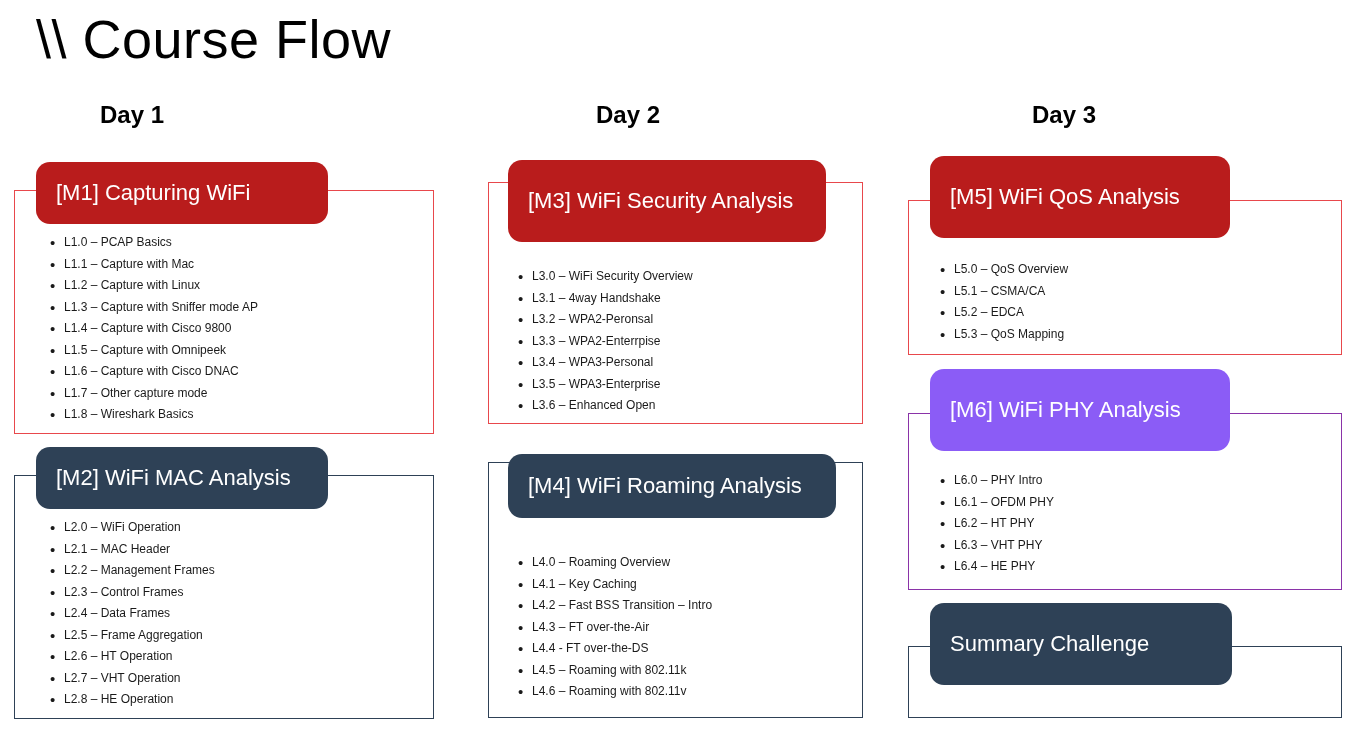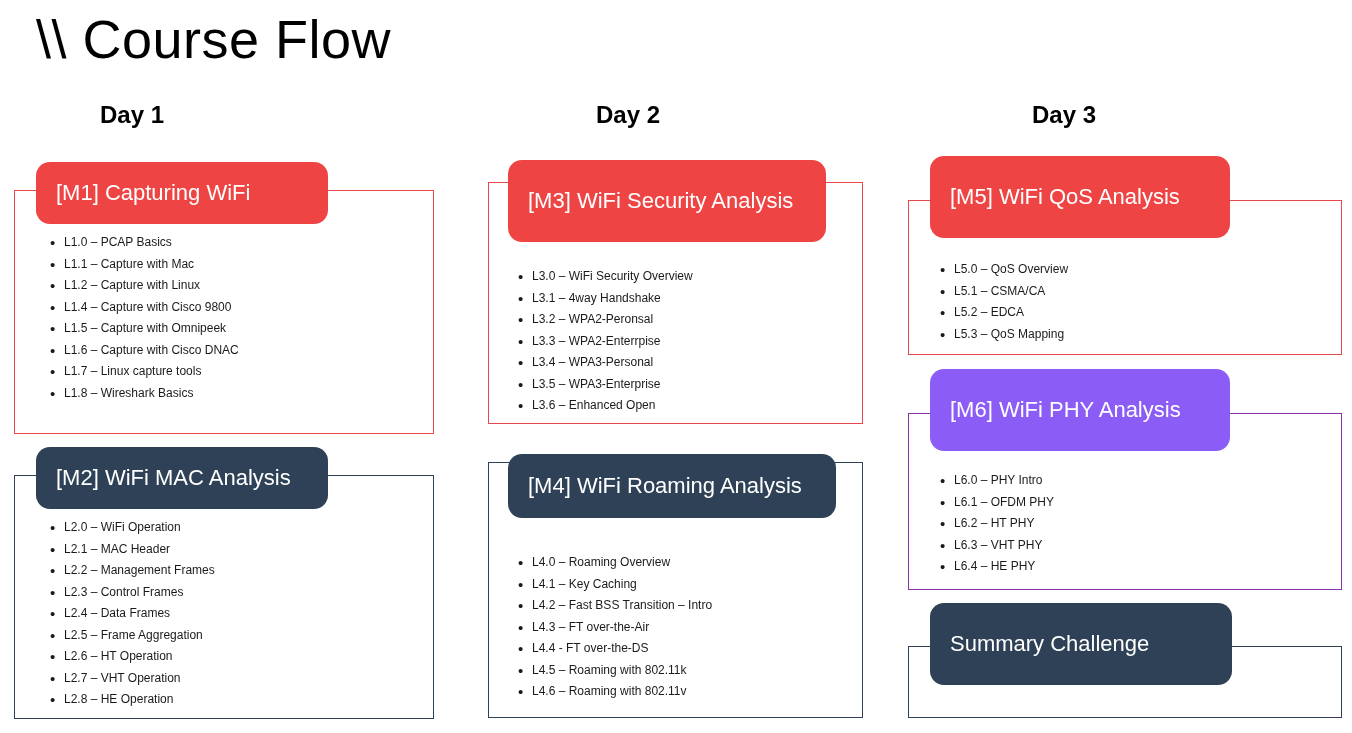--- a/index.html
+++ b/index.html
@@ -64,21 +64,21 @@
     color: #ffffff;
     font-size: 22px;
     font-weight: 400;
     display: flex;
     align-items: center;
     padding: 0 20px;
     box-sizing: border-box;
     white-space: nowrap;
     z-index: 3;
   }
-  .module.red .module-header    { background: #ef4444; }
+  .module.red .module-header    { background: #b91c1c; }
   .module.navy .module-header   { background: #2E4156; }
   .module.purple .module-header { background: #8b5cf6; }
 
   .module-list {
     position: absolute;
     margin: 0;
     padding: 0;
     list-style: none;
     z-index: 2;
   }
@@ -109,24 +109,25 @@
 <div class="day-label" id="day-2">Day 2</div>
 <div class="day-label" id="day-3">Day 3</div>
 
 <div class="module red" style="left:14px; top:190px; width:420px; height:244px;">
   <div class="module-frame"></div>
   <div class="module-header" style="left:22px; top:-28px; width:292px; height:62px;">[M1] Capturing WiFi</div>
   <ul class="module-list" style="left:36px; top:42px;">
     <li>L1.0 – PCAP Basics</li>
     <li>L1.1 – Capture with Mac</li>
     <li>L1.2 – Capture with Linux</li>
+    <li>L1.3 – Capture with Sniffer mode AP</li>
     <li>L1.4 – Capture with Cisco 9800</li>
     <li>L1.5 – Capture with Omnipeek</li>
     <li>L1.6 – Capture with Cisco DNAC</li>
-    <li>L1.7 – Linux capture tools</li>
+    <li>L1.7 – Other capture mode</li>
     <li>L1.8 – Wireshark Basics</li>
   </ul>
 </div>
 
 <div class="module navy" style="left:14px; top:475px; width:420px; height:244px;">
   <div class="module-frame"></div>
   <div class="module-header" style="left:22px; top:-28px; width:292px; height:62px;">[M2] WiFi MAC Analysis</div>
   <ul class="module-list" style="left:36px; top:42px;">
     <li>L2.0 – WiFi Operation</li>
     <li>L2.1 – MAC Header</li>

